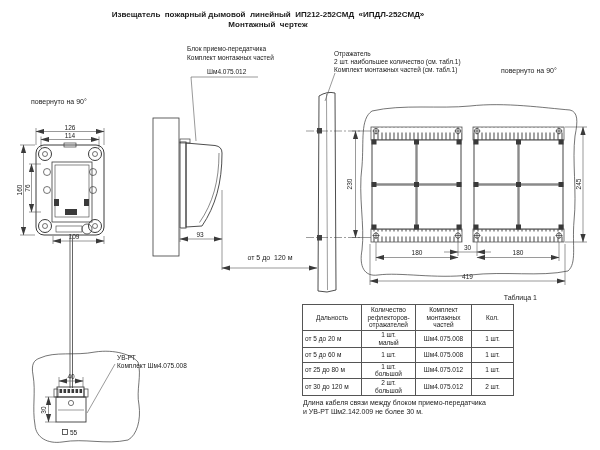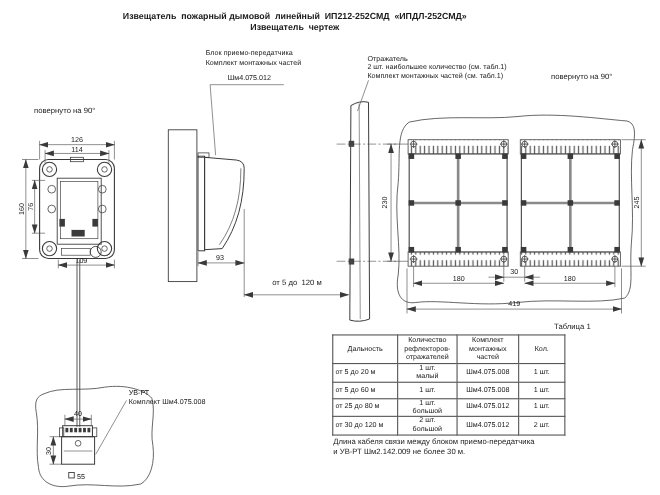--- a/index.html
+++ b/index.html
@@ -231,21 +231,21 @@
     </g>
     <text transform="rotate(-90 352 184)" x="352" y="184" text-anchor="middle">230</text>
     <text transform="rotate(-90 580.5 184)" x="580.5" y="184" text-anchor="middle">245</text>
     <text x="417" y="255" text-anchor="middle">180</text>
     <text x="467.5" y="249.5" text-anchor="middle">30</text>
     <text x="518" y="255" text-anchor="middle">180</text>
     <text x="467.5" y="278.5" text-anchor="middle">419</text>
   </svg>
 
   <div class="abs ttl" style="top:10px;left:0;">Извещатель  пожарный дымовой  линейный  ИП212-252СМД  «ИПДЛ-252СМД»</div>
-  <div class="abs ttl" style="top:20px;left:0;">Извещатель  чертеж</div>
+  <div class="abs ttl" style="top:20px;left:0;">Монтажный  чертеж</div>
 
   <div class="abs lbl7" style="left:31px;top:98px;">повернуто на 90°</div>
   <div class="abs lbl7" style="left:501px;top:67px;">повернуто на 90°</div>
 
   <div class="abs lbl" style="left:187px;top:45px;">Блок приемо-передатчика</div>
   <div class="abs lbl" style="left:187px;top:54px;">Комплект монтажных частей</div>
   <div class="abs lbl" style="left:207px;top:68px;">Шм4.075.012</div>
 
   <div class="abs lbl" style="left:334px;top:50px;">Отражатель</div>
   <div class="abs lbl" style="left:334px;top:58px;">2 шт. наибольшее количество (см. табл.1)</div>

